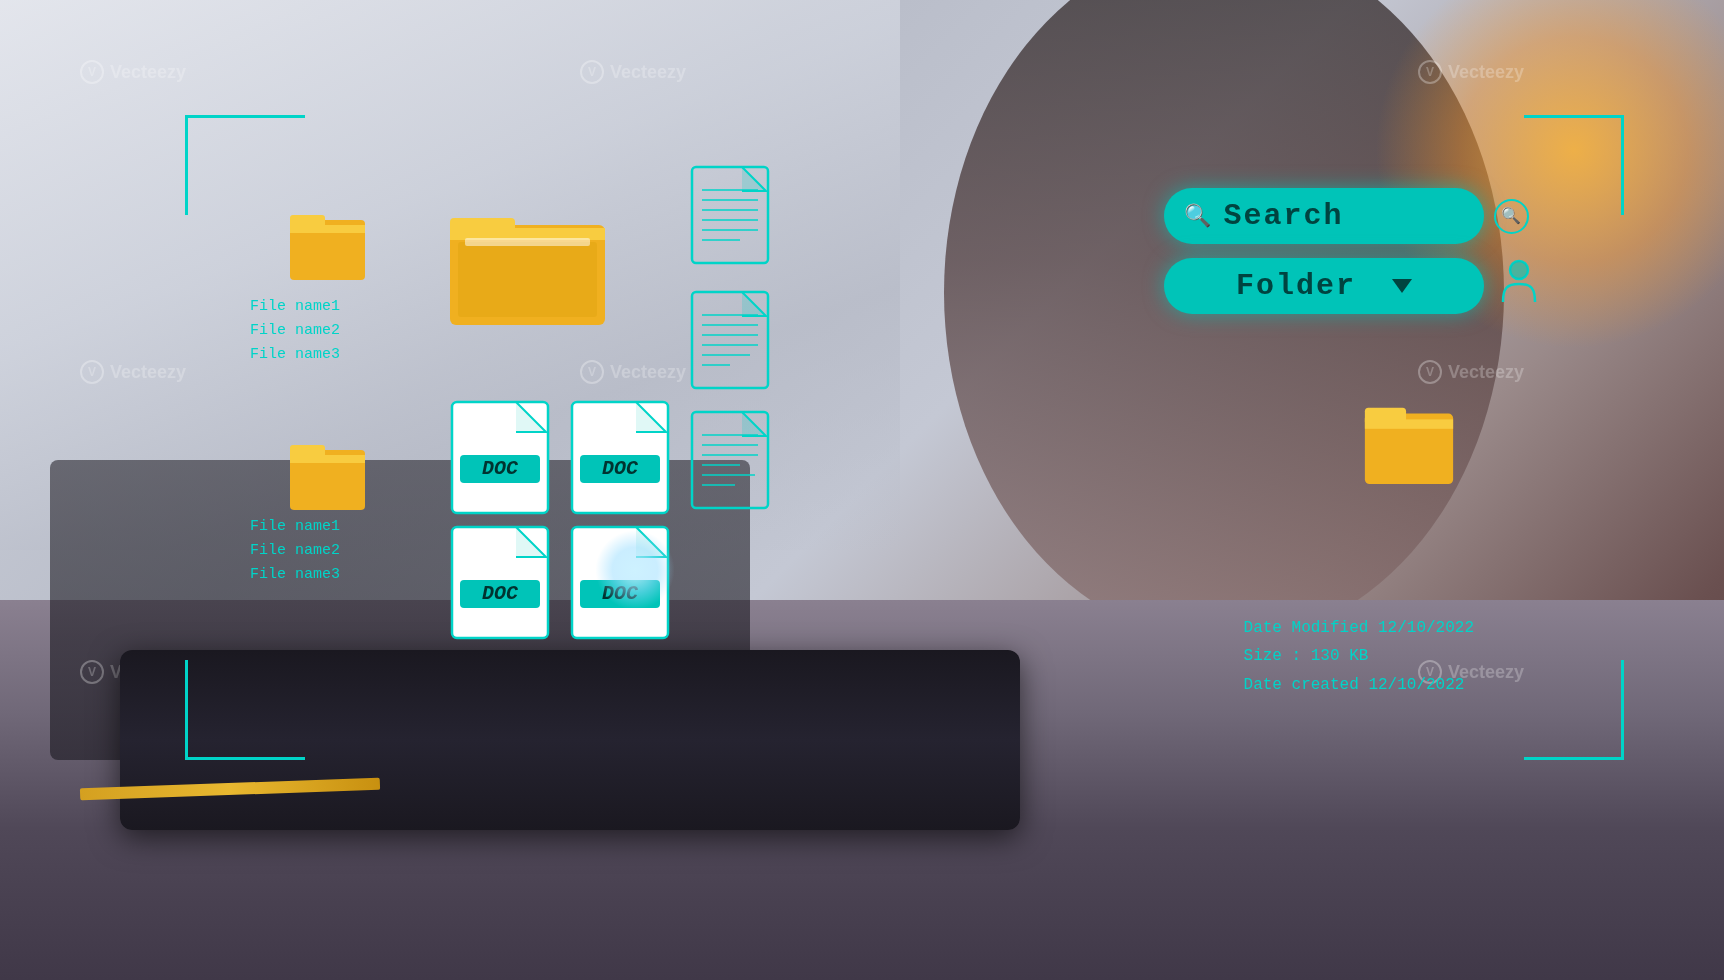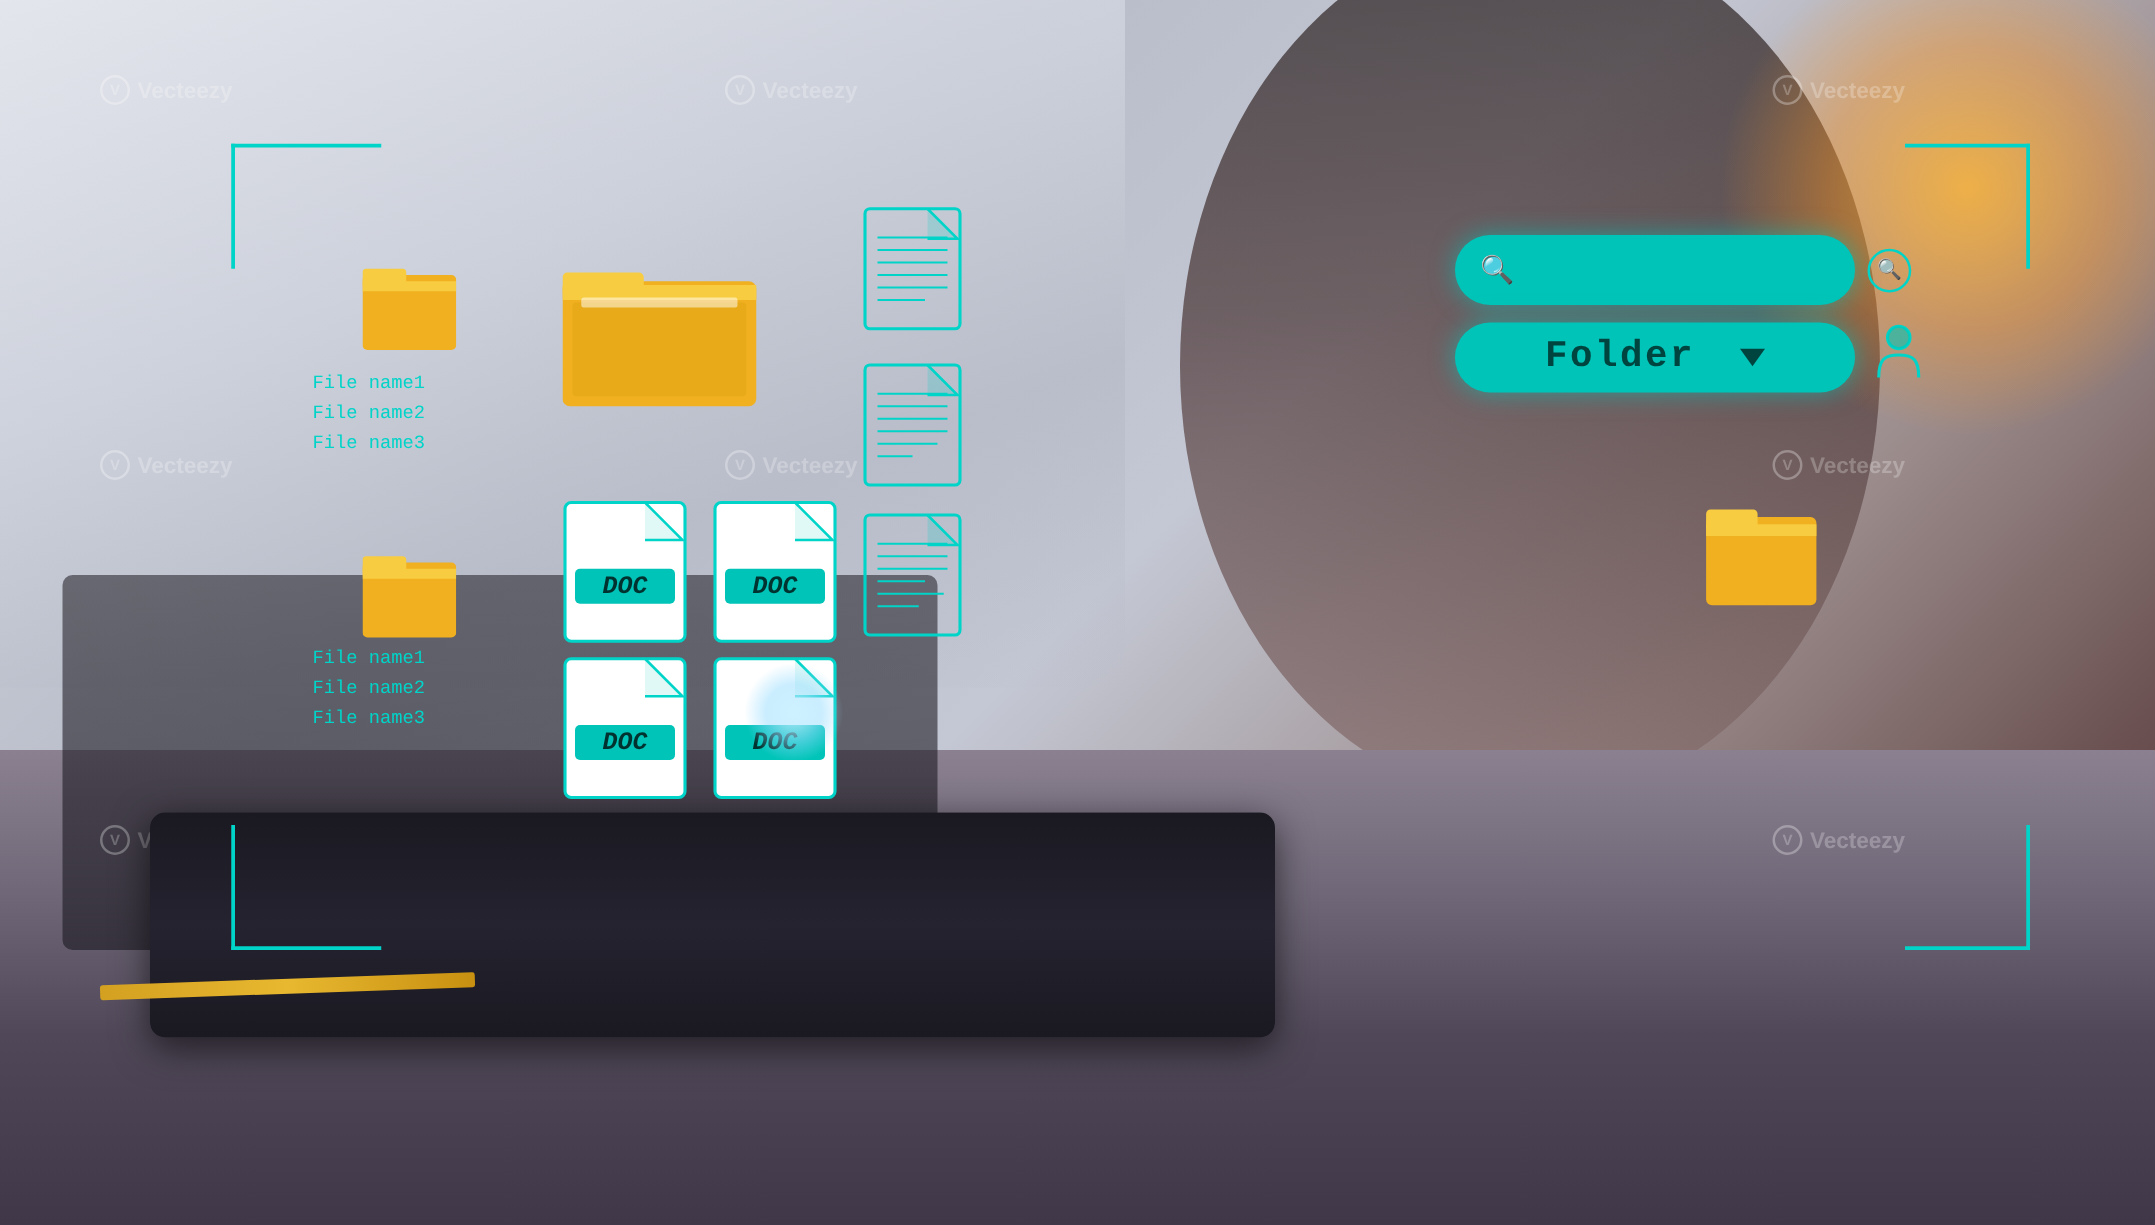--- a/index.html
+++ b/index.html
@@ -555,33 +555,51 @@
   </div>
 
   <div class="file-names-bottom">
     <div>File name1</div>
     <div>File name2</div>
     <div>File name3</div>
   </div>
 
   <div class="search-bar">
     <span class="search-icon-left">🔍</span>
+    <span class="search-text">Search</span>
     <div class="search-icon-right">🔍</div>
   </div>
 
   <div class="folder-dropdown">
     <span class="folder-dropdown-text">Folder</span>
     <div class="dropdown-arrow"></div>
   </div>
 
   <div class="user-icon">
     <svg width="40" height="45" viewBox="0 0 40 45">
 
       <circle cx="20" cy="12" r="9" fill="none" stroke="#00d4c8" stroke-width="2.5"></circle>
 
       <path d="M4 44 C4 30 8 26 20 26 C32 26 36 30 36 44" fill="none" stroke="#00d4c8" stroke-width="2.5"></path>
 
       <circle cx="20" cy="12" r="9" fill="#00c4b8" opacity="0.6"></circle>
     </svg>
   </div>
 
+  <div class="file-info">
+    <div>
+      <span>Date Modified</span>
+      <span>  </span>
+      <span>12/10/2022</span>
+    </div>
+    <div>
+      <span>Size :</span>
+      <span>  </span>
+      <span>130 KB</span>
+    </div>
+    <div>
+      <span>Date created</span>
+      <span>  </span>
+      <span>12/10/2022</span>
+    </div>
+  </div>
 
 </div>
 
 </body></html>

